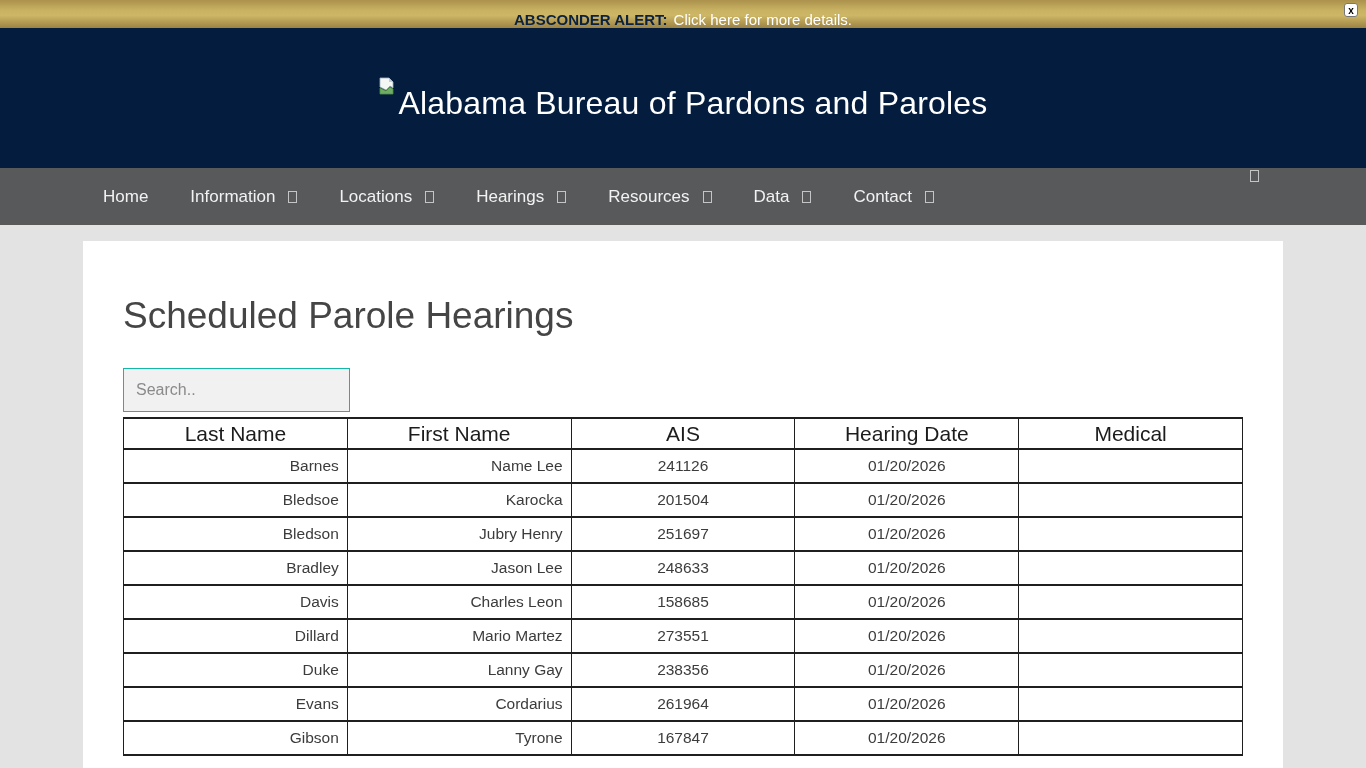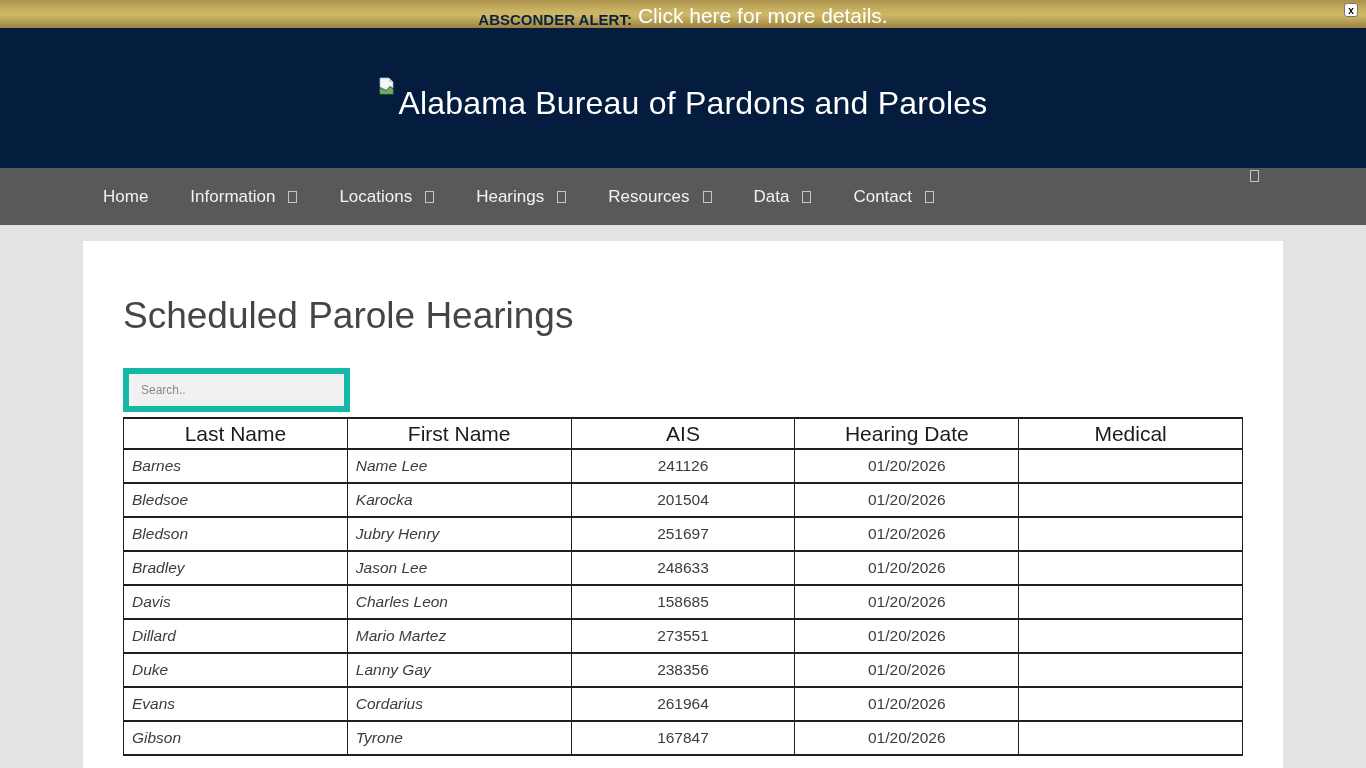--- a/index.html
+++ b/index.html
@@ -6,21 +6,21 @@
   html,body { width:1366px; height:768px; overflow:hidden; }
   body { font-family:"Liberation Sans","DejaVu Sans",sans-serif; background:#e3e3e3; }
 
   
   .alert-bar {
     height:28px;
     background:linear-gradient(180deg,#ab914c 0%,#c9b363 38%,#cdb766 55%,#9c8243 100%);
     display:flex; align-items:flex-end; justify-content:center; position:relative;
   }
   .alert-label { color:#0a2240; font-weight:bold; font-size:15px; }
-  .alert-link { color:#ffffff; font-size:21px; margin-left:6px; cursor:pointer; }
+  .alert-link { color:#ffffff; font-size:15px; margin-left:6px; cursor:pointer; }
   .alert-close {
     position:absolute; right:8px; top:3px; width:14px; height:14px;
     background:#ffffff; border:1px solid #777; border-radius:3px;
     font-size:10px; font-weight:bold; color:#000; line-height:11px;
     display:flex; align-items:center; justify-content:center; cursor:pointer;
   }
 
   
   .site-header {
     height:140px; background:#041d3e;
@@ -47,37 +47,37 @@
   .nav-search .tofu { margin-left:0; }
 
   
   .content-card {
     width:1200px; margin:16px auto 0; background:#ffffff;
     padding:50px 40px 0; min-height:530px;
   }
   .page-title { font-size:37px; line-height:49px; font-weight:300; color:#454545; }
   .search-input {
     display:block; margin-top:28px; width:227px; height:44px;
-    background:#f1f1f1; border:6px solid #14b8a6;
-    padding:0 12px; font-size:12px; color:#555;
+    background:#f1f1f1; border:1px solid #14b8a6;
+    padding:0 12px; font-size:16px; color:#555;
     font-family:"Liberation Sans","DejaVu Sans",sans-serif; outline:none;
   }
   .search-input::placeholder { color:#8a8a8a; opacity:1; }
 
   
   table.hearings { margin-top:5px; width:100%; border-collapse:collapse; table-layout:fixed; }
   .hearings th, .hearings td {
     border-style:solid; border-color:#1f1f1f;
     border-width:2px 1px; overflow:hidden; white-space:nowrap;
   }
   .hearings th {
     height:31px; font-size:21px; font-weight:normal; color:#1c1c1c; text-align:center;
   }
   .hearings td { height:34px; font-size:15.5px; color:#3c3c3c; padding:0 8px; }
-  .hearings td.left { text-align:left;font-style:italic; }
+  .hearings td.left { text-align:right; }
   .hearings td.center { text-align:center; }
 </style>
 </head>
 <body>
 
 <div class="alert-bar">
   <span class="alert-label">ABSCONDER ALERT:</span>
   <span class="alert-link">Click here for more details.</span>
   <span class="alert-close">x</span>
 </div>

